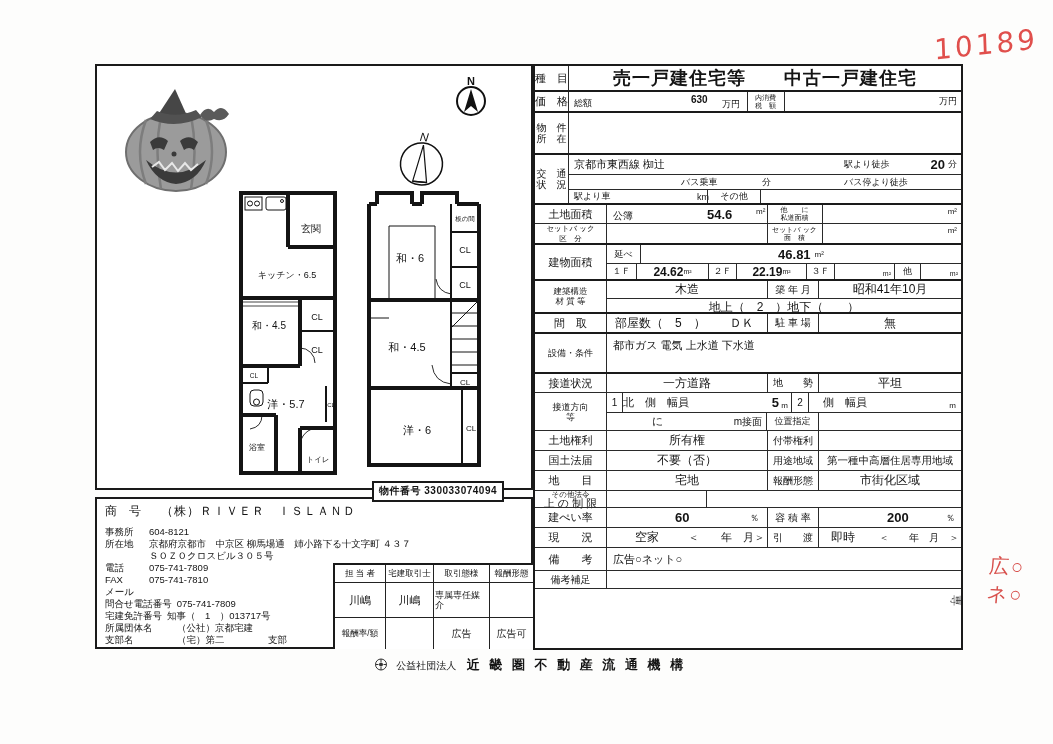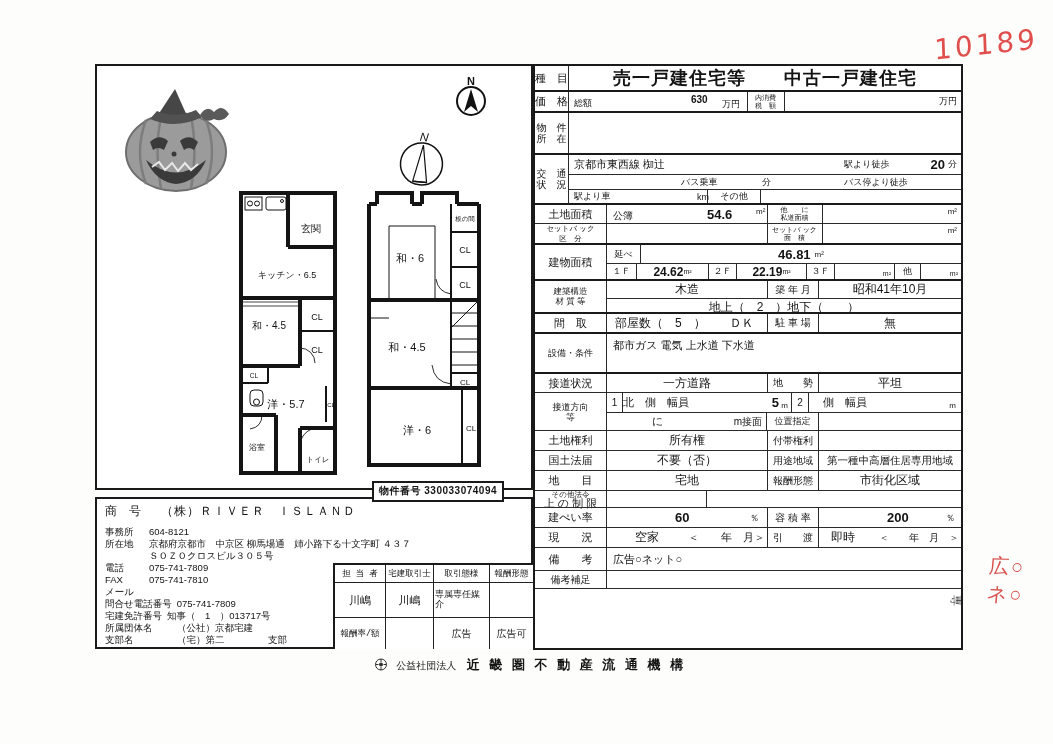--- a/index.html
+++ b/index.html
@@ -22,21 +22,21 @@
   .bno { left:372px; top:481px; border:2px solid #1a1a1a; background:#fff; font-size:10px; font-weight:bold;
          padding:1px 5px 2px 5px; z-index:5; letter-spacing:0.5px; }
 
   
   .company { left:95px; top:497px; width:438px; height:152px; border:2px solid #1a1a1a; background:#fff; }
   .cline { display:flex; align-items:baseline; padding-left:8px; line-height:12px; font-size:9.5px; }
   .clab { flex-shrink:0; }
   .staff { position:absolute; left:236px; top:64px; right:-2px; bottom:-2px; border-left:2px solid #1a1a1a;
            border-top:2px solid #1a1a1a; background:#fff; display:grid;
            grid-template-columns:50px 48px 56px 1fr; grid-template-rows:17px 1fr 32px; }
-  .sc { border-left:1px solid #222; border-top:1px solid #222; display:flex; align-items:center; justify-content:center; text-align:center;font-family:Liberation Mono, monospace; }
+  .sc { border-left:1px solid #222; border-top:1px solid #222; display:flex; align-items:center; justify-content:center; text-align:center; }
   .sc.nl { border-left:none; } .sc.nt { border-top:none; }
 
   
   .mt { left:533px; top:64px; width:430px; height:586px; border:2px solid #1a1a1a; background:#fff;
         display:flex; flex-direction:column; }
   .row { display:flex; border-top:1px solid #2a2a2a; flex-shrink:0; }
   .row.first { border-top:none; }
   .row.thick { border-top:2px solid #1a1a1a; }
   .lab { width:34px; flex-shrink:0; border-right:1px solid #2a2a2a; display:flex; flex-direction:column;
          align-items:center; justify-content:center; font-size:11px; text-align:center; }

